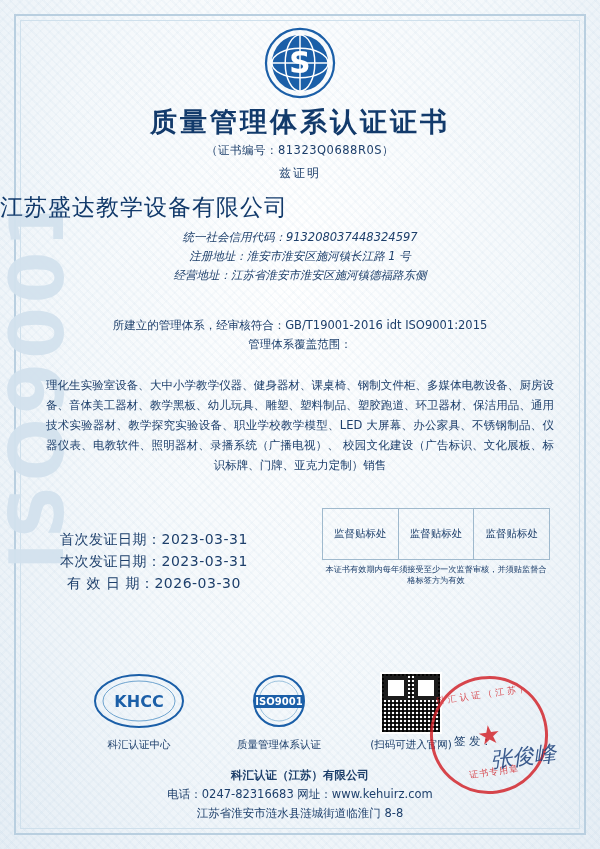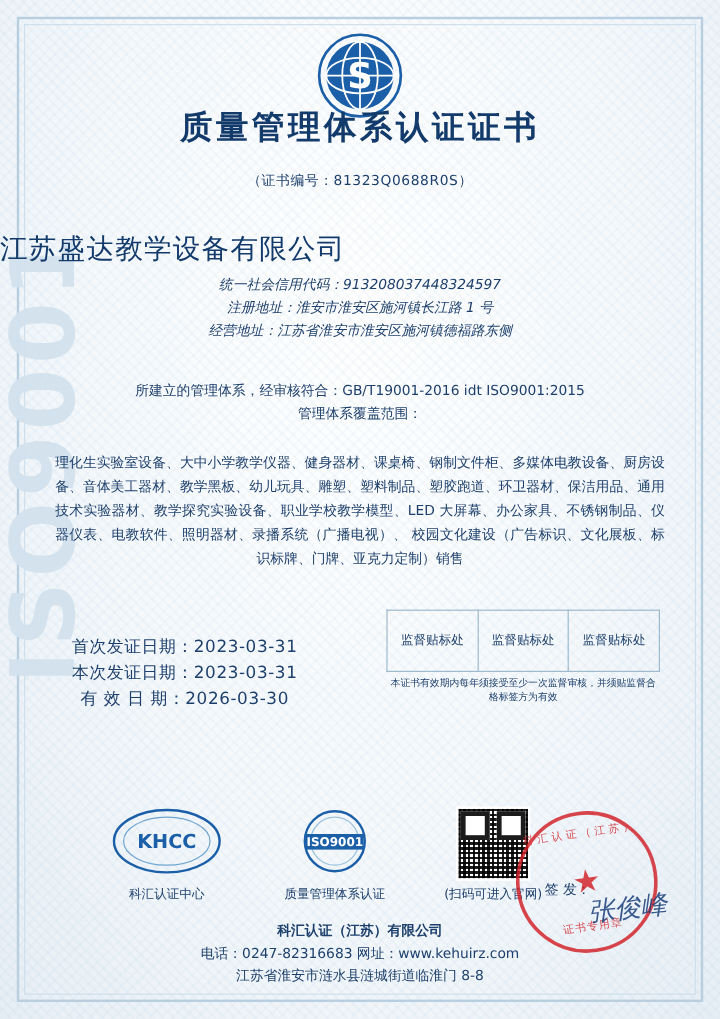--- a/index.html
+++ b/index.html
@@ -51,21 +51,21 @@
     opacity:.95;
     white-space:nowrap;
     pointer-events:none;
   }
   
   .logo{
     position:absolute;left:50%;top:26px;transform:translateX(-50%);
     width:74px;height:74px;
   }
   .title{
-    position:absolute;left:0;right:0;top:88px;
+    position:absolute;left:0;right:0;top:104px;
     text-align:center;
     font-size:27px;
     font-weight:bold;
     letter-spacing:3px;
     color:#123a6b;
   }
   .cert-no{
     position:absolute;left:0;right:0;top:143px;
     text-align:center;font-size:11.5px;color:#1d3f6b;
     letter-spacing:.5px;
@@ -214,20 +214,21 @@
           <path d="M50 12 V88"></path>
         <ellipse cx="50" cy="50" rx="20" ry="38"></ellipse>
         <ellipse cx="50" cy="50" rx="38" ry="20"></ellipse>
       </g>
       <text x="50" y="64" text-anchor="middle" font-size="40" font-weight="bold" fill="#ffffff" font-family="DejaVu Sans, sans-serif">S</text>
     </svg>
   </div>
 
   <div class="title">质量管理体系认证证书</div>
   <div class="cert-no">（证书编号：81323Q0688R0S）</div>
+  <div class="hereby">兹证明</div>
   <div class="company">江苏盛达教学设备有限公司</div>
 
   <div class="info-lines">
     <div>统一社会信用代码：913208037448324597</div>
     <div>注册地址：淮安市淮安区施河镇长江路 1 号</div>
     <div>经营地址：江苏省淮安市淮安区施河镇德福路东侧</div>
   </div>
 
   <div class="std-block">
     <div>所建立的管理体系，经审核符合：GB/T19001-2016 idt ISO9001:2015</div>

